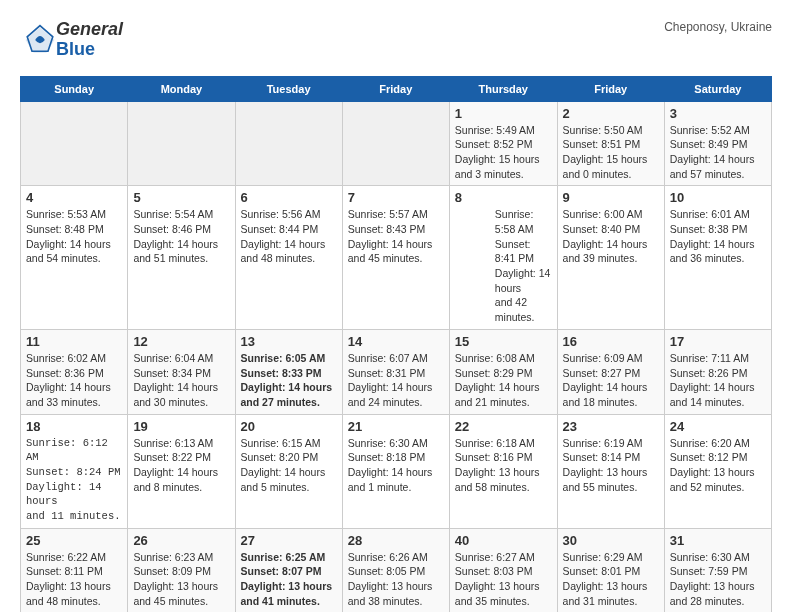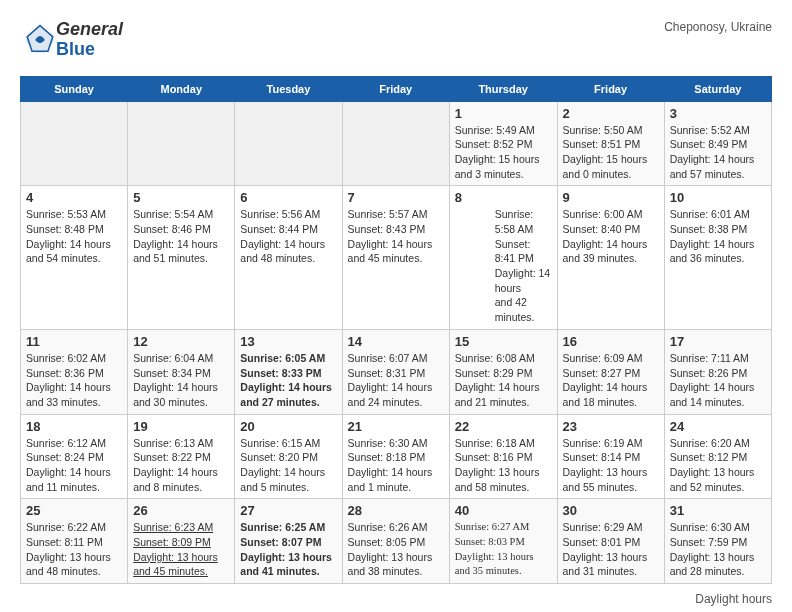--- a/index.html
+++ b/index.html
@@ -260,21 +260,21 @@
           <span class="day-num">17</span>
           <div class="day-info" style="white-space: pre-line;">Sunrise: 7:11 AM
 Sunset: 8:26 PM
 Daylight: 14 hours
 and 14 minutes.</div>
         </td>
       </tr>
       <tr>
         <td>
           <span class="day-num">18</span>
-          <div class="day-info" style="white-space: pre-line;">Sunrise: 6:12 AM
+          <div class="day-info" style="white-space: pre-line; font-family: Liberation Mono, monospace;">Sunrise: 6:12 AM
 Sunset: 8:24 PM
 Daylight: 14 hours
 and 11 minutes.</div>
         </td>
         <td>
           <span class="day-num">19</span>
           <div class="day-info" style="white-space: pre-line;">Sunrise: 6:13 AM
 Sunset: 8:22 PM
 Daylight: 14 hours
 and 8 minutes.</div>
@@ -318,42 +318,42 @@
       <tr>
         <td>
           <span class="day-num">25</span>
           <div class="day-info" style="white-space: pre-line;">Sunrise: 6:22 AM
 Sunset: 8:11 PM
 Daylight: 13 hours
 and 48 minutes.</div>
         </td>
         <td>
           <span class="day-num">26</span>
-          <div class="day-info" style="white-space: pre-line; text-decoration: underline;">Sunrise: 6:23 AM
+          <div class="day-info" style="white-space: pre-line;">Sunrise: 6:23 AM
 Sunset: 8:09 PM
 Daylight: 13 hours
 and 45 minutes.</div>
         </td>
         <td>
           <span class="day-num">27</span>
           <div class="day-info" style="white-space: pre-line; font-weight: bold;">Sunrise: 6:25 AM
 Sunset: 8:07 PM
 Daylight: 13 hours
 and 41 minutes.</div>
         </td>
         <td>
           <span class="day-num">28</span>
           <div class="day-info" style="white-space: pre-line;">Sunrise: 6:26 AM
 Sunset: 8:05 PM
 Daylight: 13 hours
 and 38 minutes.</div>
         </td>
         <td>
           <span class="day-num">40</span>
-          <div class="day-info" style="white-space: pre-line; font-family: Liberation Serif, serif;">Sunrise: 6:27 AM
+          <div class="day-info" style="white-space: pre-line;">Sunrise: 6:27 AM
 Sunset: 8:03 PM
 Daylight: 13 hours
 and 35 minutes.</div>
         </td>
         <td>
           <span class="day-num">30</span>
           <div class="day-info" style="white-space: pre-line;">Sunrise: 6:29 AM
 Sunset: 8:01 PM
 Daylight: 13 hours
 and 31 minutes.</div>

